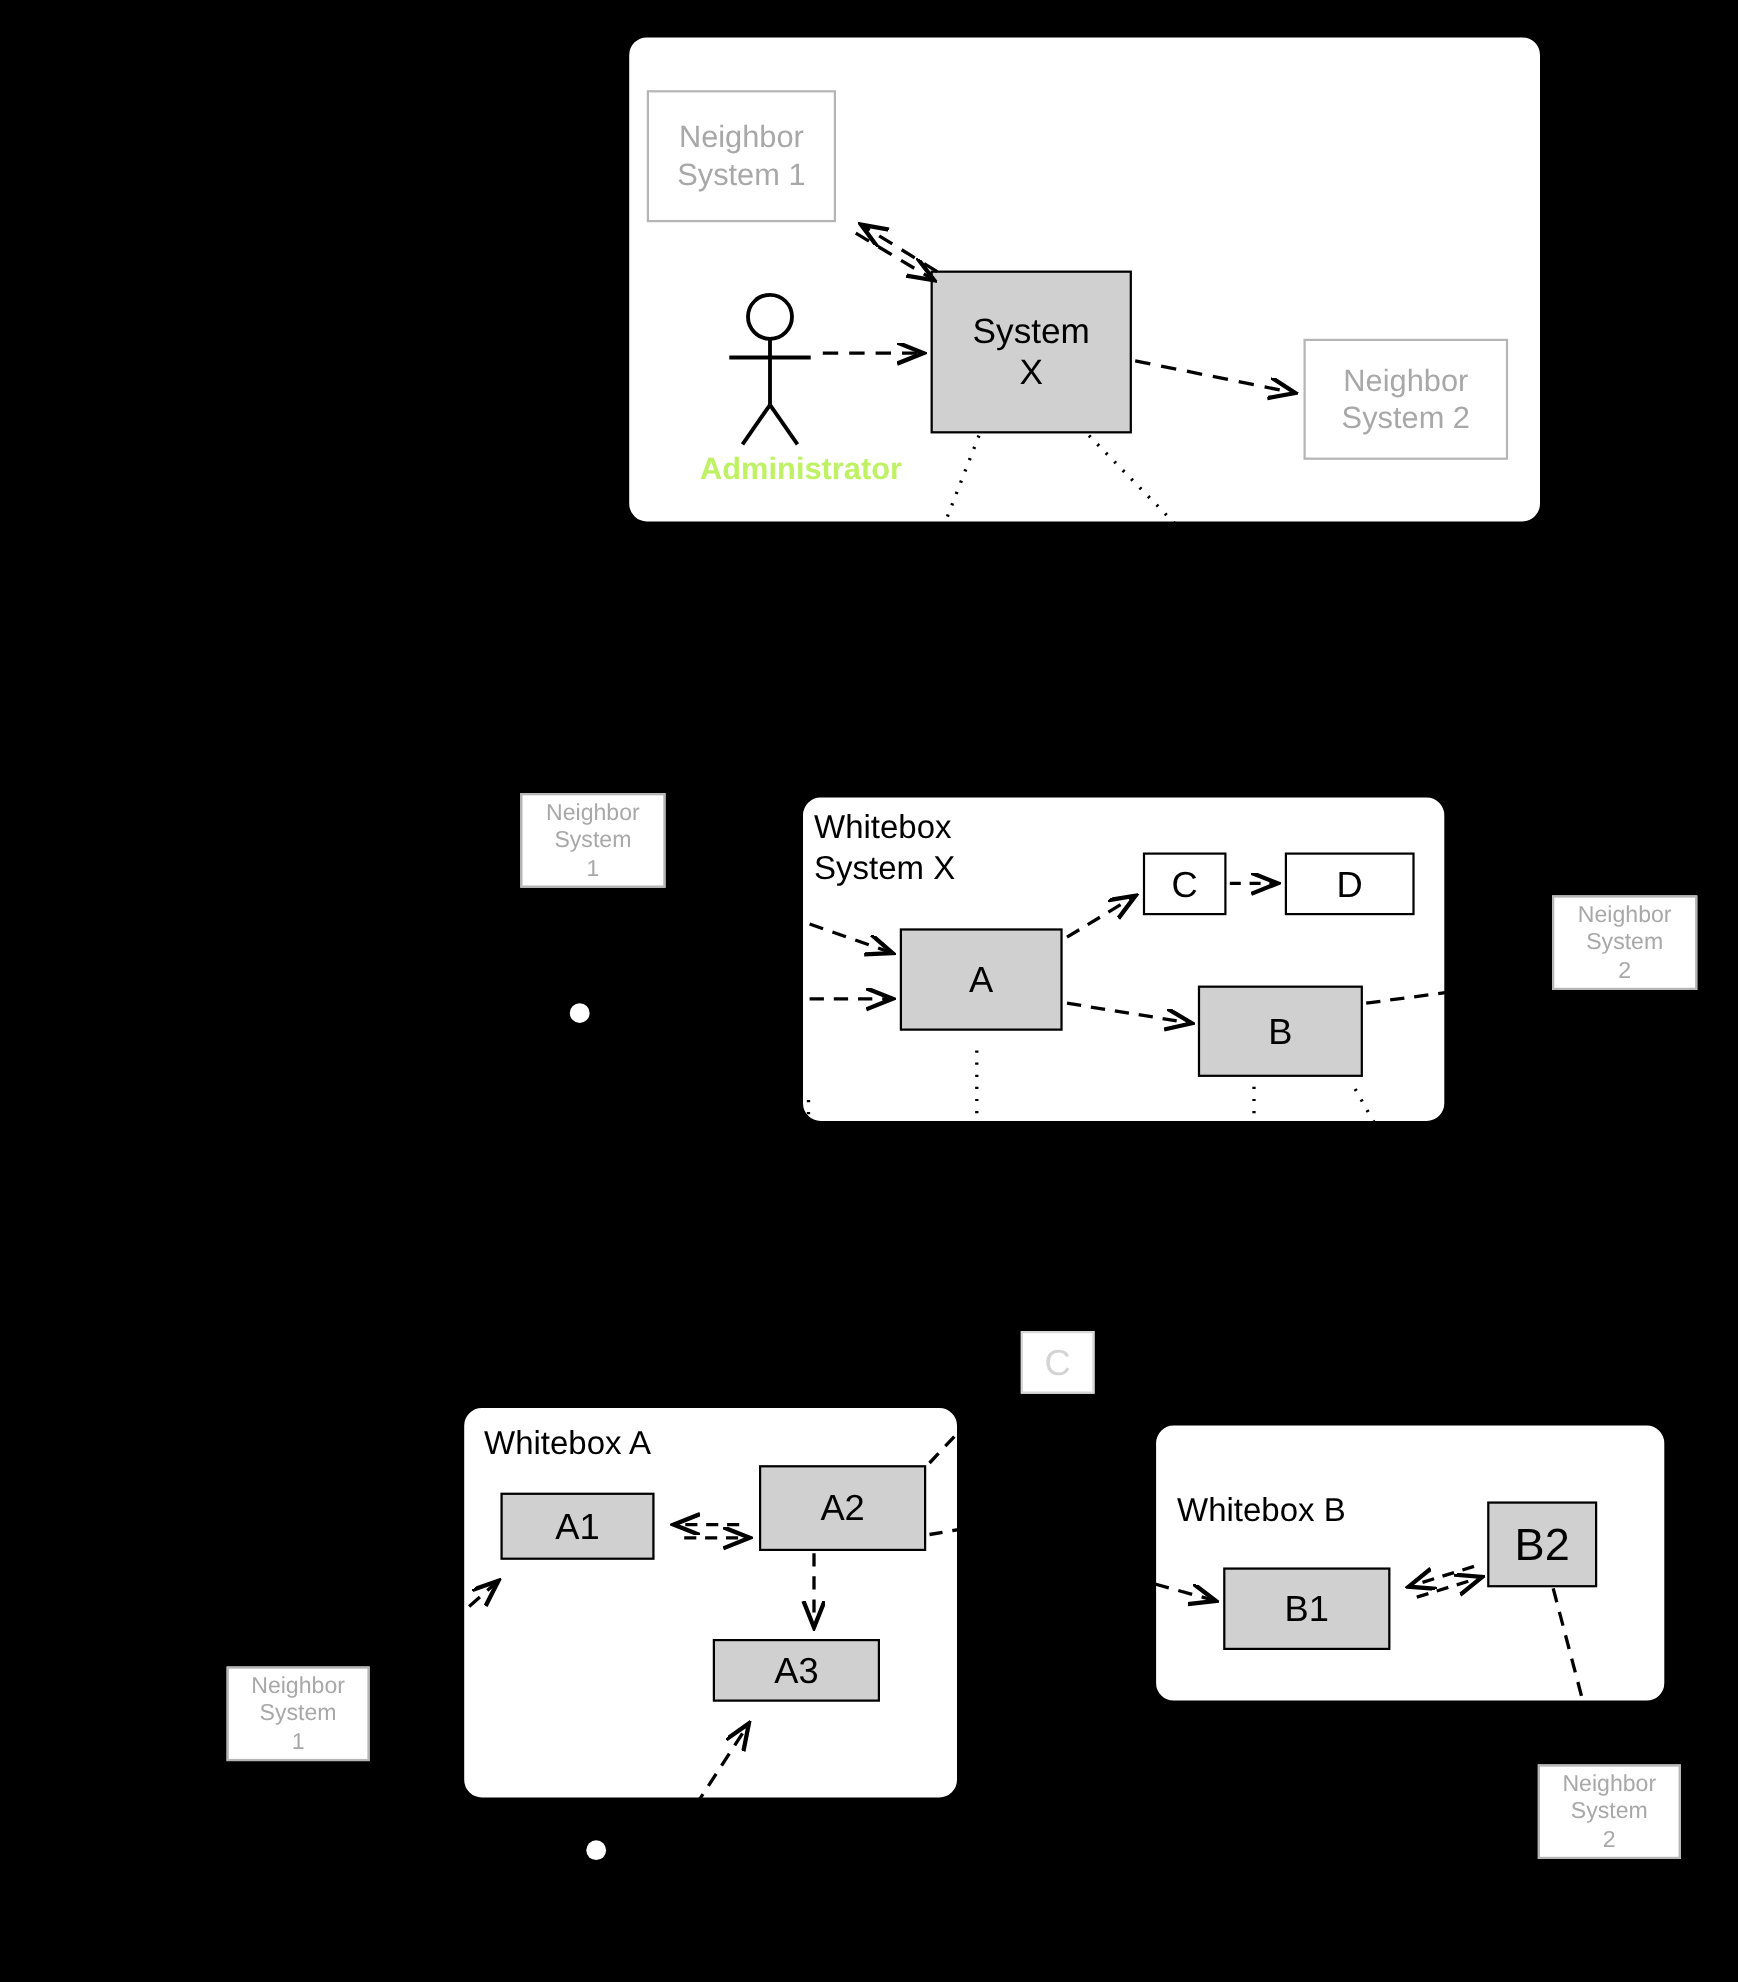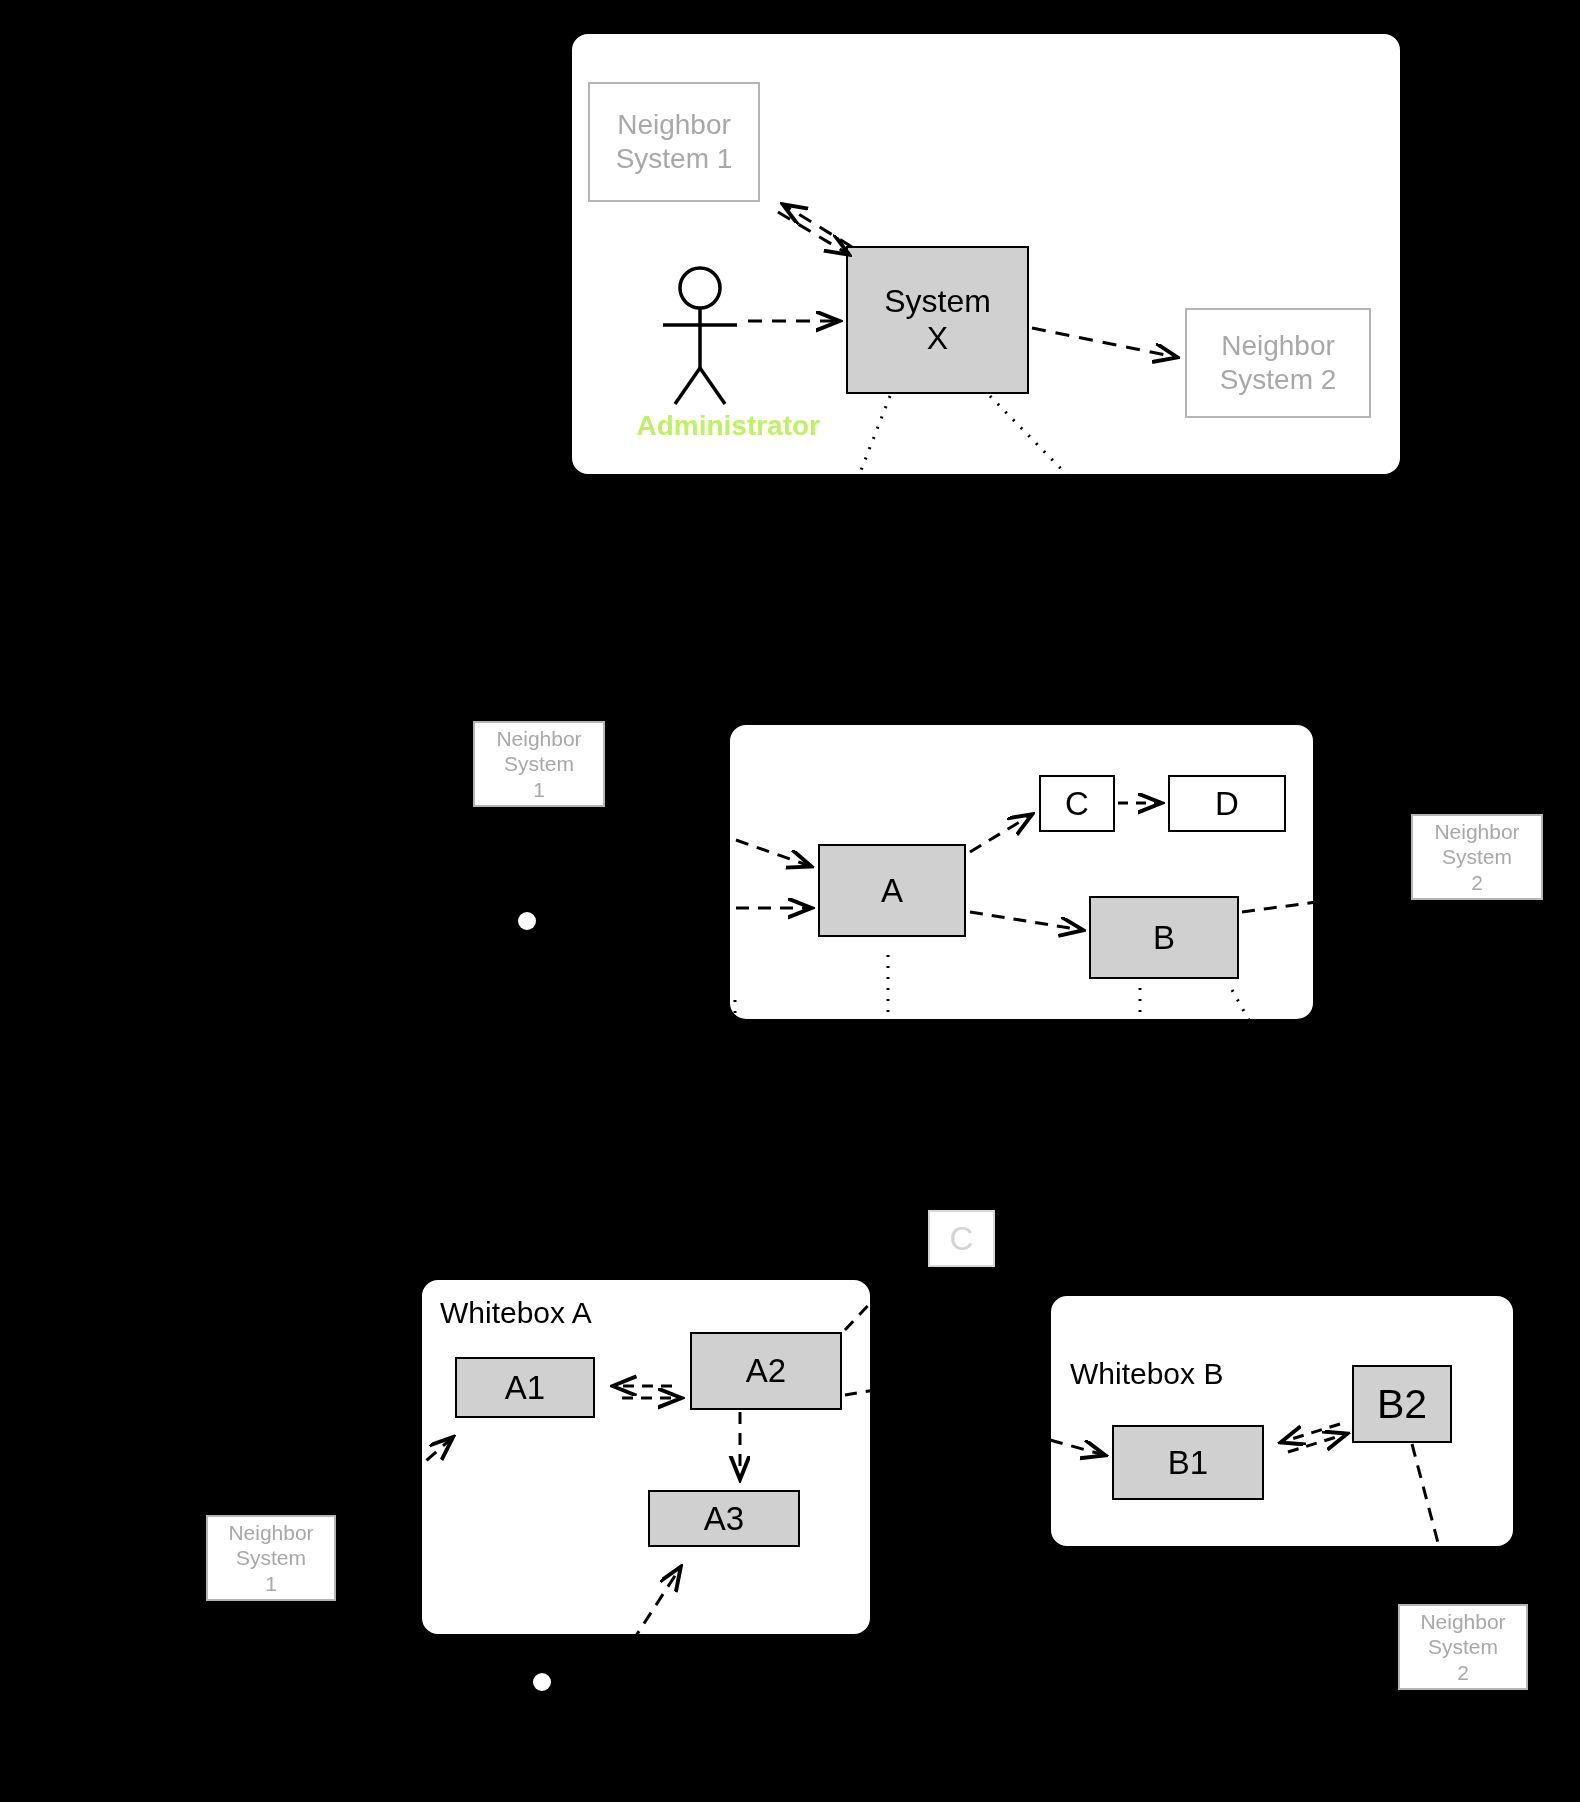--- a/index.html
+++ b/index.html
@@ -128,20 +128,22 @@
   <div class="actor-label" style="left:590px; top:410px; width:230px; font-size:28px;">Administrator</div>
 
   <div class="nbox" style="left:473px; top:721px; width:132px; height:86px; font-size:21px;">Neighbor
 System
 1</div>
 
   <div class="dot" style="left:518px; top:912px;"></div>
 
   <div class="panel" style="left:728px; top:723px; width:587px; height:298px;"></div>
 
+  <div class="panel-title" style="left:740px; top:735px; width:260px;">Whitebox
+System X</div>
 
   <div class="gbox" style="left:818px; top:844px; width:148px; height:93px; font-size:33px;">A</div>
 
   <div class="wbox" style="left:1039px; top:775px; width:76px; height:57px; font-size:33px;">C</div>
 
   <div class="wbox" style="left:1168px; top:775px; width:118px; height:57px; font-size:33px;">D</div>
 
   <div class="gbox" style="left:1089px; top:896px; width:150px; height:83px; font-size:33px;">B</div>
 
   <div class="nbox" style="left:1411px; top:814px; width:132px; height:86px; font-size:21px;">Neighbor

